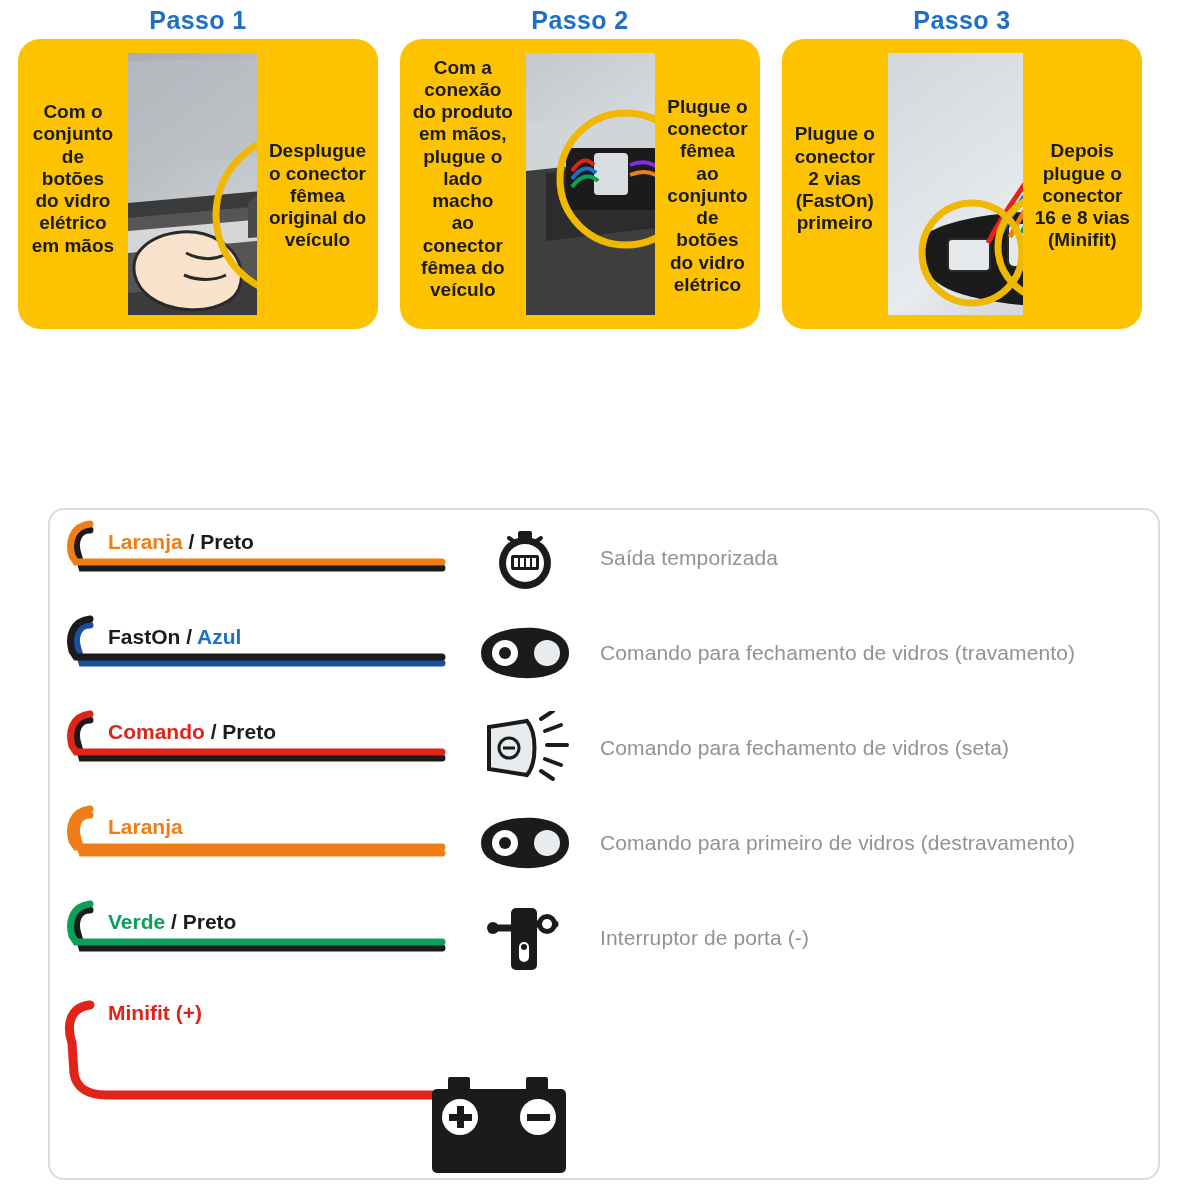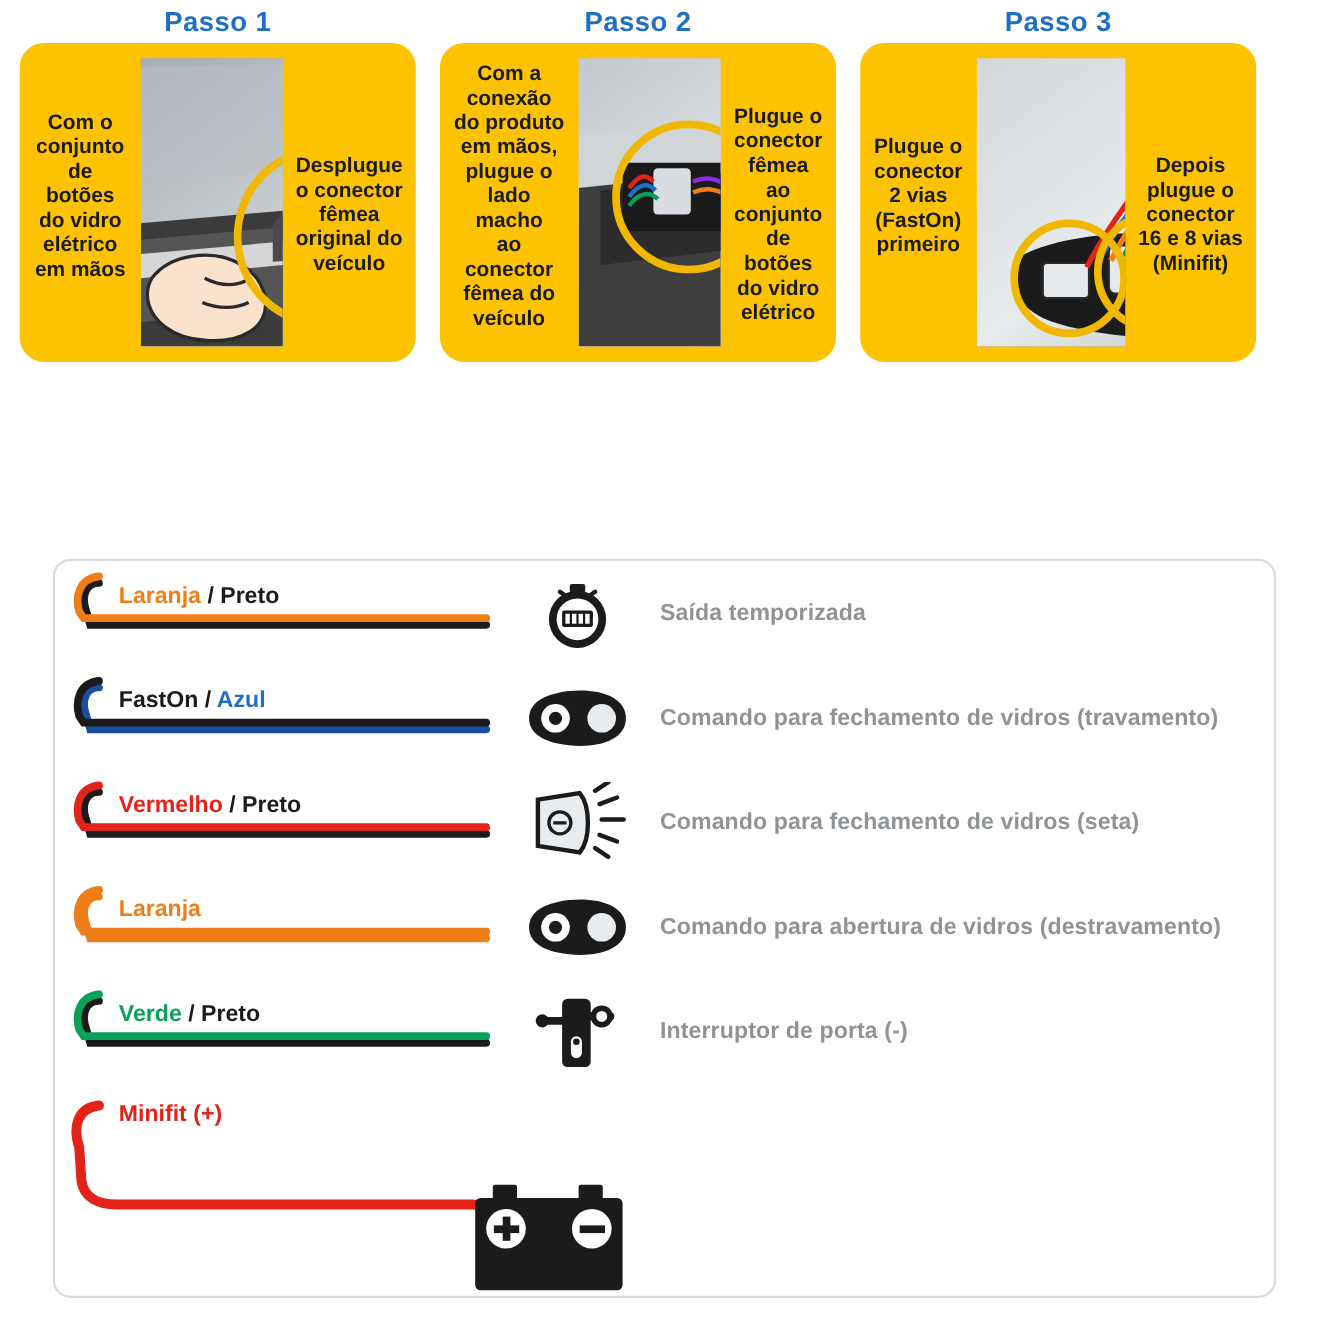--- a/index.html
+++ b/index.html
@@ -104,21 +104,21 @@
 
   .icon-cell {
     width: 150px;
     flex: 0 0 150px;
     display: flex;
     justify-content: center;
     align-items: center;
   }
   .legend-text {
     font-size: 21px;
-    font-weight: bold;
+    font-weight: normal;
     color: #8f9396;
     letter-spacing: .1px;
   }
 
   .battery-row {
     position: relative;
     height: 190px;
   }
   .battery-wrap {
     position: absolute;
@@ -319,21 +319,21 @@
     </div>
     <div class="legend-text">Comando para fechamento de vidros (travamento)</div>
   </div>
 
   <div class="legend-row">
     <div class="wire-cell">
       <svg class="wire-svg" width="400" height="95" viewBox="0 0 400 95">
         <path d="M40,20 C28,20 24,32 28,44 L32,58 L392,58" fill="none" stroke="#1b1b1b" stroke-width="7" stroke-linecap="round"></path>
         <path d="M40,14 C22,16 18,32 22,46 L26,52 L392,52" fill="none" stroke="#e2231a" stroke-width="7" stroke-linecap="round"></path>
       </svg>
-      <div class="wire-label"><span style="color:#e2231a">Vermelho</span><span style="color:#1b1b1b"> / Preto</span></div>
+      <div class="wire-label"><span style="color:#e2231a">Comando</span><span style="color:#1b1b1b"> / Preto</span></div>
     </div>
     <div class="icon-cell">
       <svg width="92" height="74" viewBox="0 0 92 74">
         <path d="M10,16 L48,10 C58,22 58,52 48,64 L10,58 Z" fill="#e9ecee" stroke="#1b1b1b" stroke-width="4"></path>
         <circle cx="30" cy="37" r="10" fill="none" stroke="#1b1b1b" stroke-width="3"></circle>
         <path d="M24,37 L36,37" stroke="#1b1b1b" stroke-width="3"></path>
         <path d="M62,8 L74,0" stroke="#1b1b1b" stroke-width="4" stroke-linecap="round"></path>
         <path d="M66,20 L82,14" stroke="#1b1b1b" stroke-width="4" stroke-linecap="round"></path>
         <path d="M68,34 L88,34" stroke="#1b1b1b" stroke-width="4" stroke-linecap="round"></path>
         <path d="M66,48 L82,54" stroke="#1b1b1b" stroke-width="4" stroke-linecap="round"></path>
@@ -352,21 +352,21 @@
       <div class="wire-label"><span style="color:#ef7d18">Laranja</span></div>
     </div>
     <div class="icon-cell">
       <svg width="96" height="58" viewBox="0 0 96 58">
         <path d="M30,6 C58,0 92,6 92,29 C92,52 58,58 30,52 C12,48 4,40 4,29 C4,18 12,10 30,6 Z" fill="#1b1b1b"></path>
         <circle cx="28" cy="29" r="13" fill="#ffffff"></circle>
         <circle cx="28" cy="29" r="6" fill="#1b1b1b"></circle>
         <circle cx="70" cy="29" r="13" fill="#e9ecee"></circle>
       </svg>
     </div>
-    <div class="legend-text">Comando para abertura de vidros (destravamento)</div>
+    <div class="legend-text">Comando para primeiro de vidros (destravamento)</div>
   </div>
 
   <div class="legend-row">
     <div class="wire-cell">
       <svg class="wire-svg" width="400" height="95" viewBox="0 0 400 95">
         <path d="M40,20 C28,20 24,32 28,44 L32,58 L392,58" fill="none" stroke="#1b1b1b" stroke-width="7" stroke-linecap="round"></path>
         <path d="M40,14 C22,16 18,32 22,46 L26,52 L392,52" fill="none" stroke="#0aa05a" stroke-width="7" stroke-linecap="round"></path>
       </svg>
       <div class="wire-label"><span style="color:#0aa05a">Verde</span><span style="color:#1b1b1b"> / Preto</span></div>
     </div>

